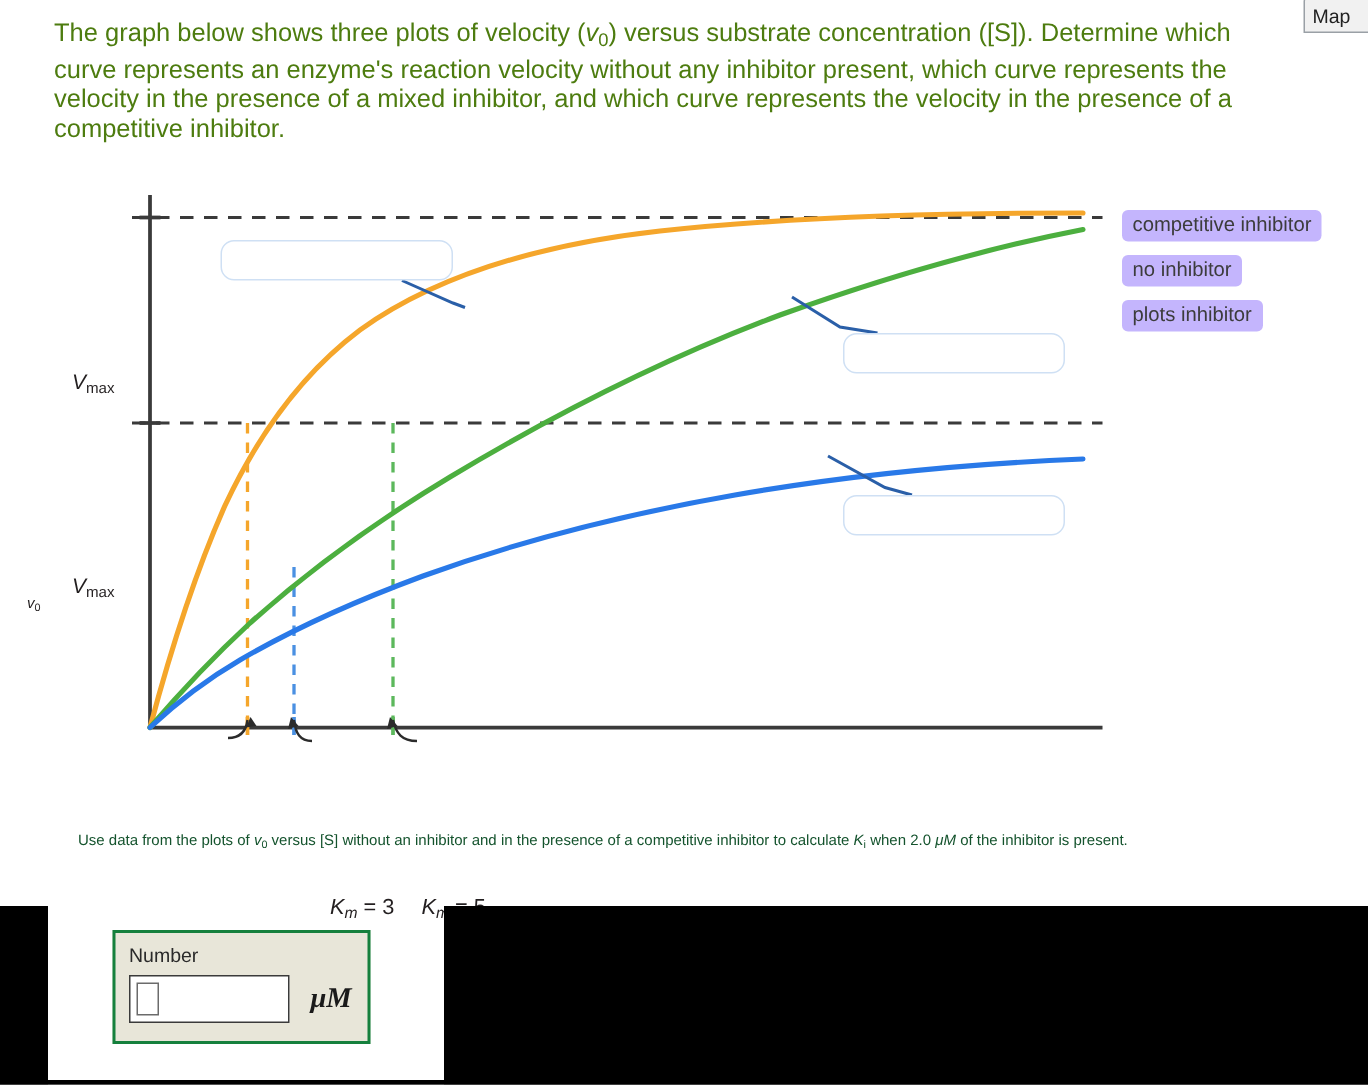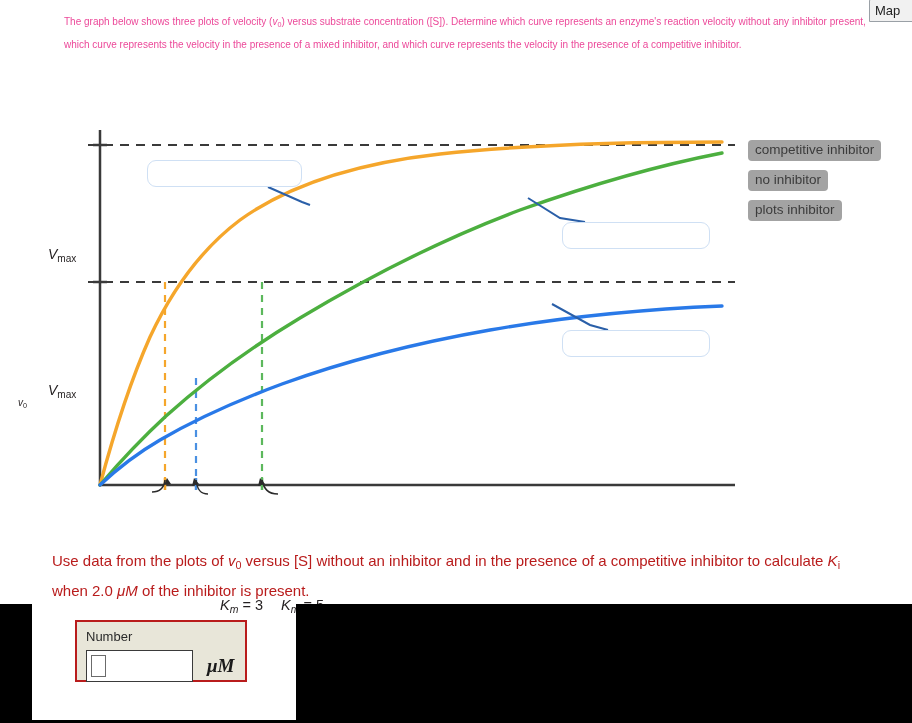--- a/index.html
+++ b/index.html
@@ -45,33 +45,33 @@
     padding-left: 5px;
     color: #222;
     box-sizing: border-box;
     white-space: nowrap;
     overflow: hidden;
   }
 
   
   #prompt-text {
     position: absolute;
-    left: 64px; top: 12px;
+    left: 36px; top: 12px;
     width: 818px;
-    font-size: 10px;
+    font-size: 17px;
     line-height: 19.5px;
-    color: #ec4899;
+    color: #4d7c0f;
   }
   #closing-text {
     position: absolute;
     left: 52px; top: 548px;
     width: 810px;
-    font-size: 15px;
+    font-size: 10px;
     line-height: 26px;
-    color: #b91c1c;
+    color: #14532d;
   }
   .sub { font-size: 0.72em; vertical-align: -0.28em; }
   .ital { font-style: italic; }
 
   
   #chart-area {
     position: absolute;
     left: 0; top: 110px;
     width: 912px; height: 430px;
   }
@@ -101,21 +101,21 @@
     font-size: 14.5px;
     white-space: nowrap;
   }
   #km-label-0 { left: 85px;  top: 478px; margin-top: 31px; }
   #km-label-1 { left: 192px; top: 487px; margin-left: 28px; }
   #km-label-2 { left: 281px; top: 487px; }
 
   
   .legend-pill {
     position: absolute;
-    background: #a3a3a3;
+    background: #c4b5fd;
     border-radius: 4px;
     color: #3c3c3c;
     font-size: 13.5px;
     padding: 2px 7px 3px 7px;
     white-space: nowrap;
     line-height: 16px;
   }
   #legend-pill-0 { left: 748px; top: 140px; }
   #legend-pill-1 { left: 748px; top: 170px; }
   #legend-pill-2 { left: 748px; top: 200px; }
@@ -129,23 +129,23 @@
     box-sizing: border-box;
   }
   #drop-box-0 { left: 147px; top: 160px; width: 155px; height: 27px; }
   #drop-box-1 { left: 562px; top: 222px; width: 148px; height: 27px; }
   #drop-box-2 { left: 562px; top: 330px; width: 148px; height: 27px; }
 
   
   #number-widget {
     position: absolute;
     left: 75px; top: 620px;
-    width: 172px; height: 62px;
+    width: 172px; height: 76px;
     background: #e8e6d9;
-    border: 2px solid #b91c1c;
+    border: 2px solid #15803d;
     box-sizing: border-box;
     padding: 7px 9px 0 9px;
   }
   #number-widget-label {
     font-size: 13px;
     color: #2a2a2a;
     margin-bottom: 6px;
   }
   #number-row {
     display: flex;

